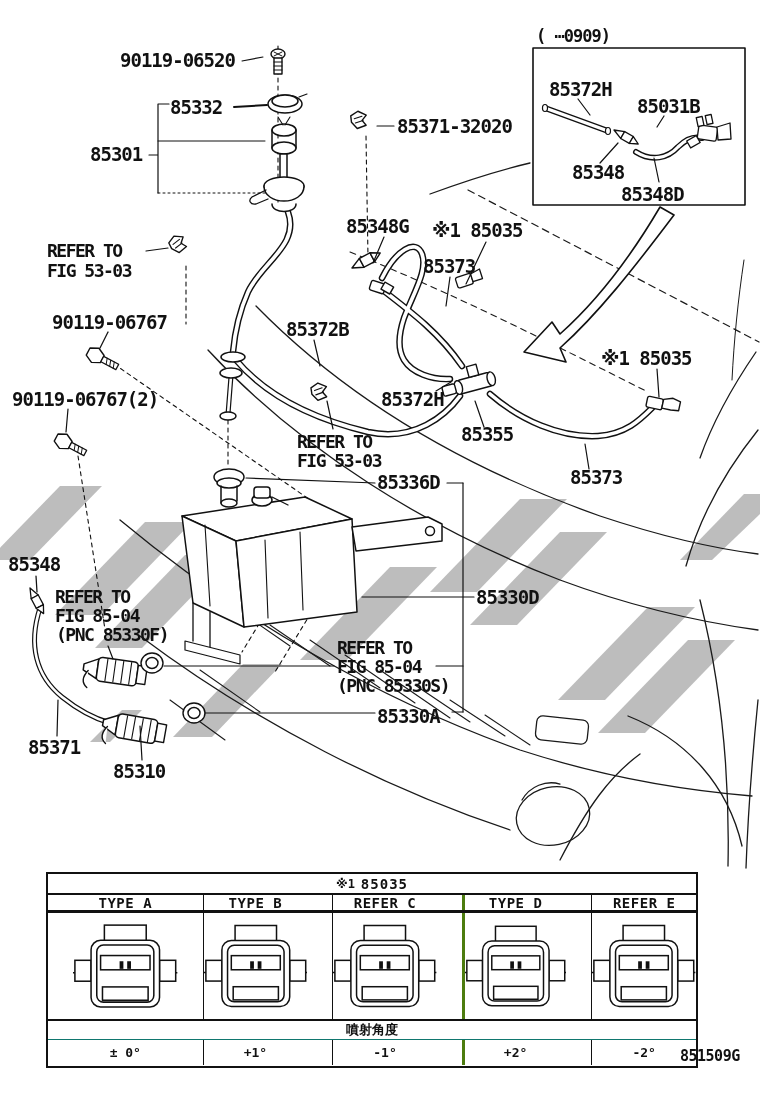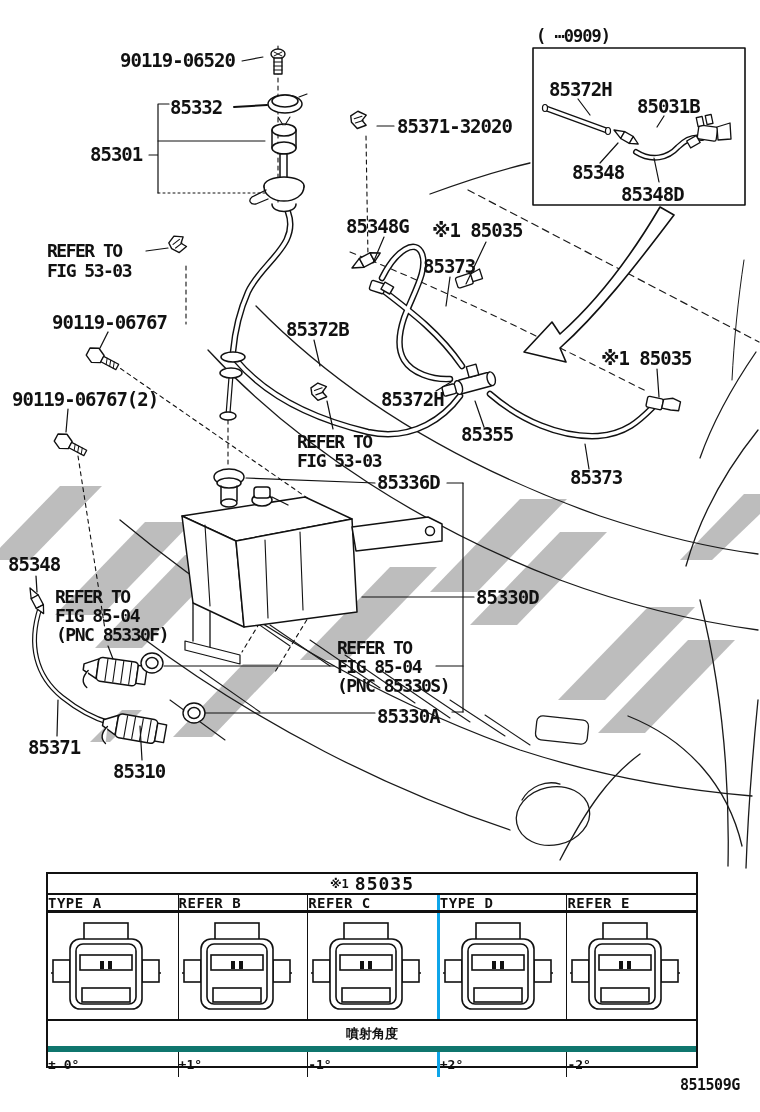--- a/index.html
+++ b/index.html
@@ -19,36 +19,36 @@
   
   .ptable{
     position:absolute;left:46px;top:872px;width:652px;height:196px;
     border:2px solid #111;box-sizing:border-box;background:#fff;
   }
   .trow{display:grid;grid-template-columns:repeat(5,1fr);box-sizing:border-box;}
   .trow.span{display:flex;align-items:center;justify-content:center;}
   .thead{height:21px;border-bottom:2px solid #111;}
   .ttypes{height:18px;border-bottom:3px solid #111;}
   .tdraws{height:108px;border-bottom:2px solid #111;}
-  .tanglelabel{height:31px;border-bottom:6px solid #0f766e;}
+  .tanglelabel{height:19px;border-bottom:1px solid #0f766e;}
   .tangles{height:25px;}
   .tcell{
-    display:flex;align-items:center;justify-content:flex-start;
-    border-left:1px solid #111;box-sizing:border-box;overflow:hidden;
+    display:flex;align-items:center;justify-content:center;
+    border-left:1px solid #111;box-sizing:border-box;overflow:hidden;margin-left:25px;
   }
   .tcell:first-child{border-left:none;}
-  .tcell.thick{border-left:3px solid #0ea5e9;}
+  .tcell.thick{border-left:3px solid #4d7c0f;}
   .type-label{font-size:14px;font-weight:bold;letter-spacing:0.5px;}
   .angle-label{font-size:13px;font-weight:bold;}
   .hdr-note{font-size:12px;font-weight:bold;margin-right:6px;}
-  .hdr-part{font-size:18px;font-weight:bold;letter-spacing:1px;}
+  .hdr-part{font-size:14px;font-weight:bold;letter-spacing:1px;}
   .spray-label{font-size:13px;font-weight:bold;}
   .nozdraw{display:block;}
   .pagecode{
-    position:absolute;left:680px;top:1076px;font-size:15px;font-weight:bold;
+    position:absolute;left:680px;top:1047px;font-size:15px;font-weight:bold;
     letter-spacing:-0.5px;
   }
 </style>
 </head>
 <body>
 
 <svg width="760" height="870" viewBox="0 0 760 870" style="position:absolute;left:0;top:0" fill="none" stroke-linecap="round" stroke-linejoin="round">
 
   <defs>
 
@@ -368,21 +368,21 @@
 <div class="ptable">
   <div class="trow span thead">
     <span class="hdr-note">※1</span>
     <span class="hdr-part">85035</span>
   </div>
   <div class="trow ttypes">
     <div class="tcell">
         <span class="type-label">TYPE A</span>
       </div>
     <div class="tcell">
-        <span class="type-label">REFER B</span>
+        <span class="type-label">TYPE B</span>
       </div>
     <div class="tcell">
         <span class="type-label">REFER C</span>
       </div>
     <div class="tcell thick">
         <span class="type-label">TYPE D</span>
       </div>
     <div class="tcell">
         <span class="type-label">REFER E</span>
       </div>

